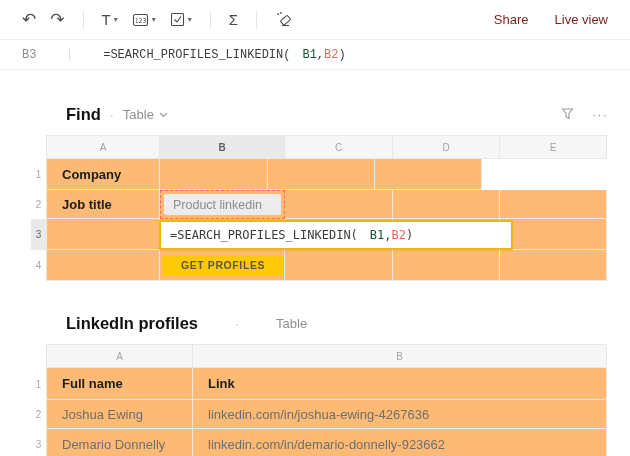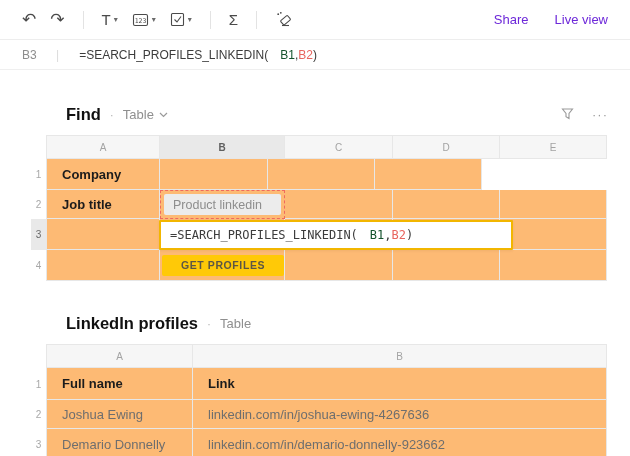--- a/index.html
+++ b/index.html
@@ -10,37 +10,37 @@
   .toolbar { height:40px; display:flex; align-items:center; padding:0 22px;
     border-bottom:1px solid #ededed; }
   .tb-left { display:flex; align-items:center; gap:14px; }
   .tb-btn { display:flex; align-items:center; gap:3px; color:#4a4a4a; cursor:pointer; }
   .tb-glyph { font-size:17px; line-height:1; color:#4a4a4a; }
   .tb-sigma { font-size:15px; }
   .tb-caret { font-size:8px; color:#6a6a6a; }
   .tb-sep { width:1px; height:18px; background:#e3e3e3; margin:0 4px; }
   .tb-T { font-size:15px; font-weight:400; }
   .tb-right { margin-left:auto; display:flex; align-items:center; gap:26px; }
-  .tb-textbtn { font-size:13px; color:#6d28d9; cursor:pointer; }
+  .tb-textbtn { font-size:13px; color:#7f1d1d; cursor:pointer; }
   .icon-svg { display:block; }
 
   
   .fbar { height:30px; display:flex; align-items:center; padding:0 22px;
     border-bottom:1px solid #efefef;
-    font-family:Liberation Sans, sans-serif; font-size:12px; }
+    font-family:Liberation Mono, monospace; font-size:12px;gap:10px; }
   .fbar-ref { color:#8d8d8d; width:34px; }
   .fbar-sep { color:#dcdcdc; margin:0 10px 0 0; }
   .fbar-formula { color:#3c3c3c; margin-left:10px; }
   .tok-blue { color:#14532d;margin-left:12px; }
   .tok-red  { color:#e8655f; }
 
   
   .section-head { display:flex; align-items:center; margin:0 22px 0 31px; }
   .sh1 { margin-top:32px; height:25px; }
-  .sh2 { margin-top:30px; height:25px; }
+  .sh2 { margin-top:30px; height:25px;gap:28px; }
   .sec-title { font-size:16.5px; font-weight:700; color:#111;margin-left:35px; }
   .sec-dot { color:#b5b5b5; font-size:12px; margin:0 9px; }
   .sec-table { font-size:13px; color:#8f8f8f; display:flex; align-items:center; gap:5px; cursor:pointer; }
   .sec-right { margin-left:auto; display:flex; align-items:center; gap:18px; color:#9a9a9a; }
   .ellipsis { font-size:13px; letter-spacing:1px; color:#9a9a9a; cursor:pointer; }
 
   
   .grid-wrap { position:relative; margin-left:31px; margin-top:8px; }
   .grow { display:flex; }
   .gut { width:15px; display:flex; align-items:center; justify-content:center;

